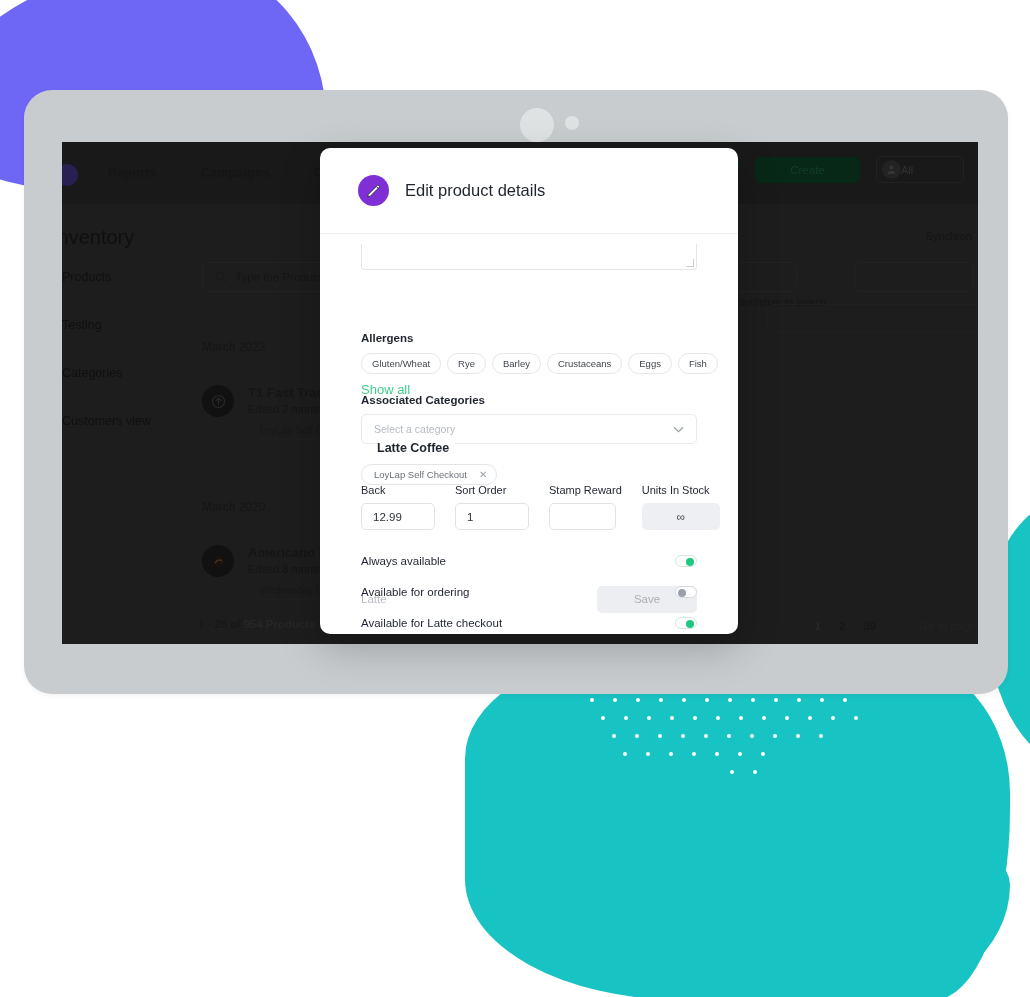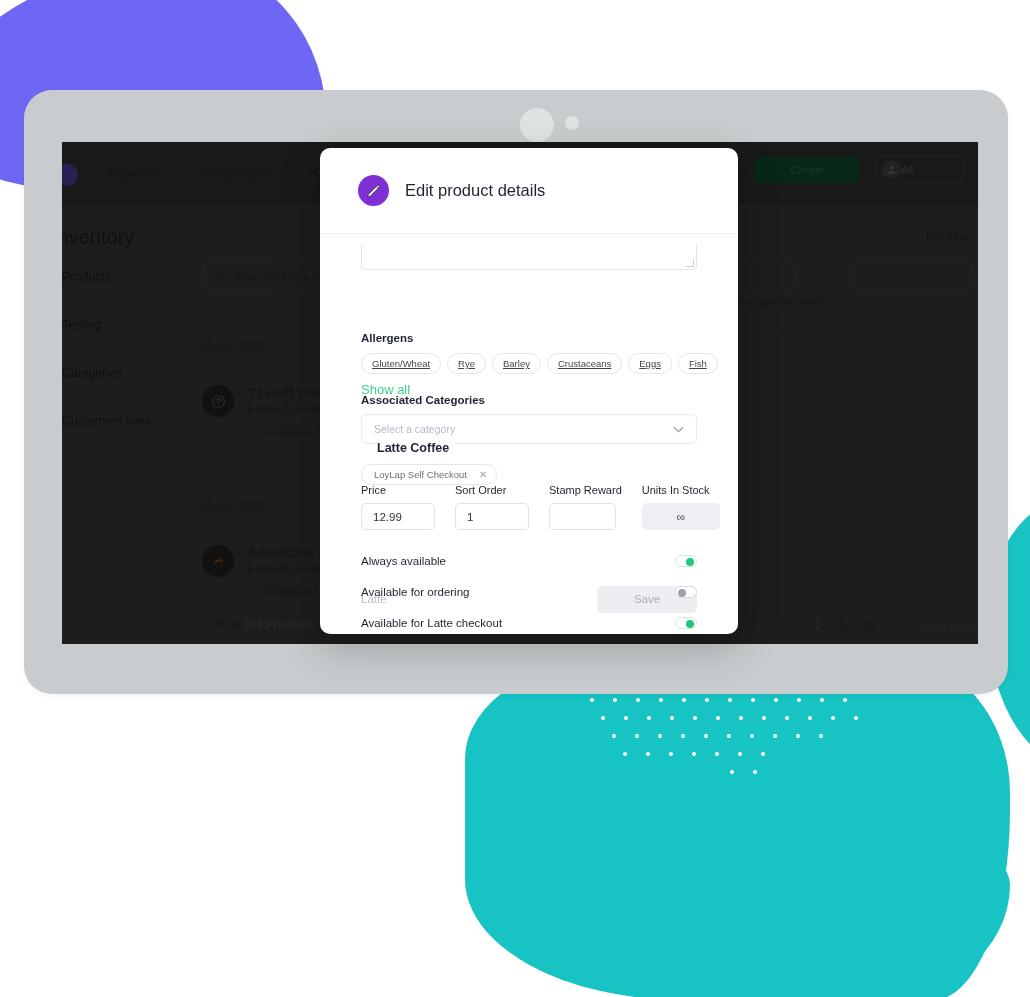--- a/index.html
+++ b/index.html
@@ -201,21 +201,21 @@
   .textarea-top:after{
     content:""; position:absolute; right:2px; bottom:2px; width:7px; height:7px;
     border-right:1.5px solid #c9ced4; border-bottom:1.5px solid #c9ced4;
   }
 
   .lbl{ font-size:11.5px; color:#1f2430; font-weight:bold; }
   .sec-allergens{ position:absolute; left:41px; top:98px; width:340px; }
   .chips{ display:flex; gap:6px; margin-top:9px; flex-wrap:nowrap; }
   .chip{
     border:1px solid #e3e6ea; border-radius:13px; padding:4px 10px;
-    font-size:9.5px; color:#41474f; white-space:nowrap;text-decoration:underline;
+    font-size:9.5px; color:#41474f; white-space:nowrap;
   }
   .showall{
     margin-top:8px; font-size:13px; color:#3fd08f; display:inline-block;
   }
 
   .sec-cat{ position:absolute; left:41px; top:160px; width:336px; }
   .select{
     margin-top:8px; width:336px; height:30px; border:1px solid #e7eaee;
     border-radius:5px; display:flex; align-items:center;
     justify-content:space-between; padding:0 12px;
@@ -489,21 +489,21 @@
       </div>
       <div class="cat-name">Latte Coffee</div>
       <div class="cat-chip">
         <span>LoyLap Self Checkout</span>
         <span class="x">✕</span>
       </div>
     </div>
 
     <div class="fields">
       <div class="field">
-        <div class="flbl">Price</div>
+        <div class="flbl">Back</div>
         <div class="inp">12.99</div>
       </div>
       <div class="field">
         <div class="flbl">Sort Order</div>
         <div class="inp">1</div>
       </div>
       <div class="field">
         <div class="flbl">Stamp Reward</div>
         <div class="inp wide"></div>
       </div>

